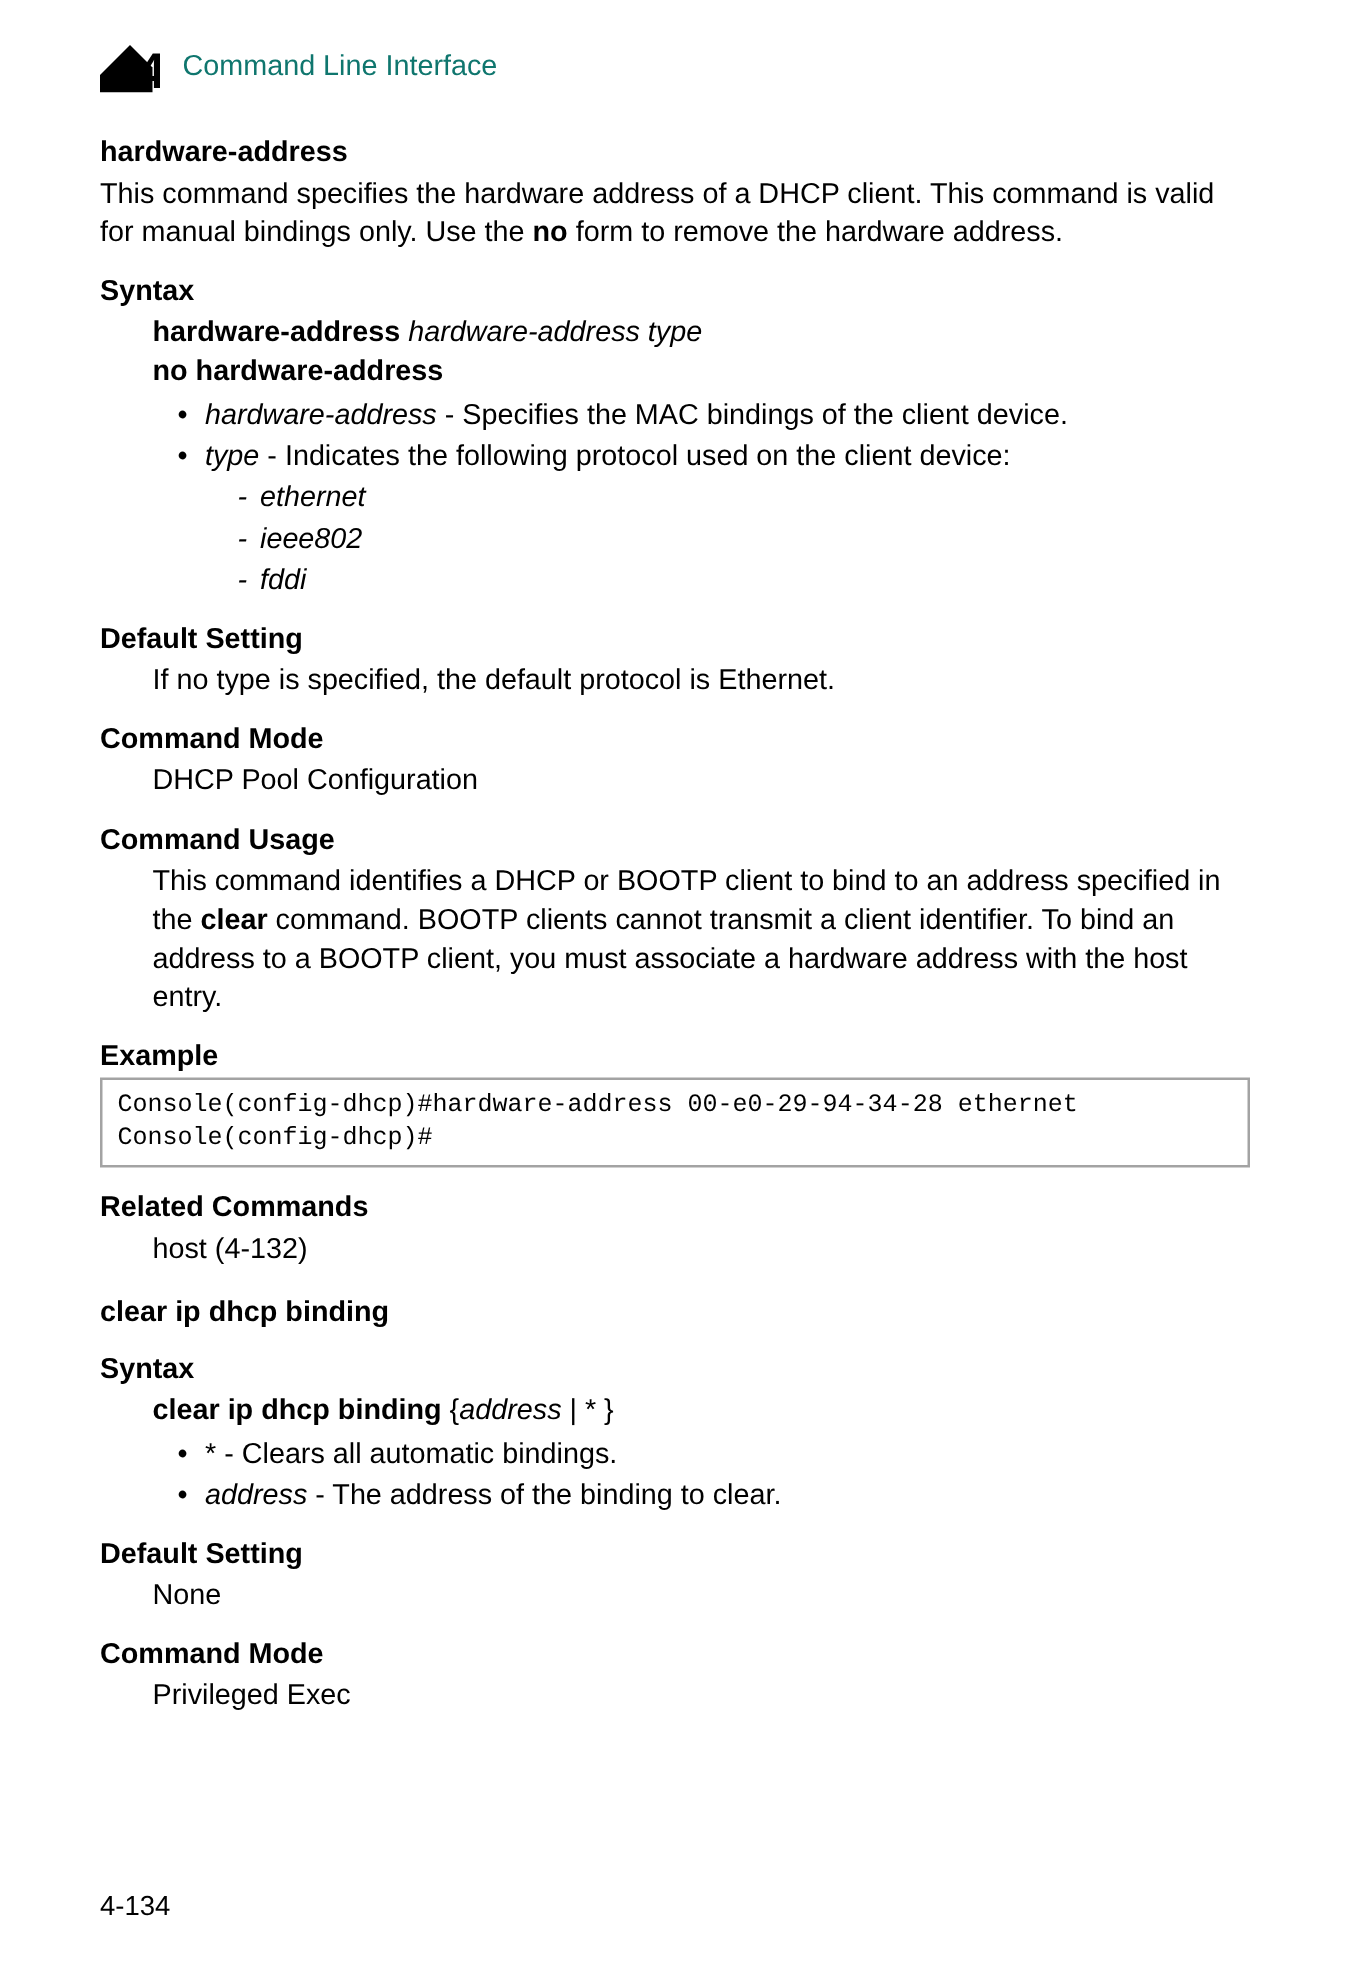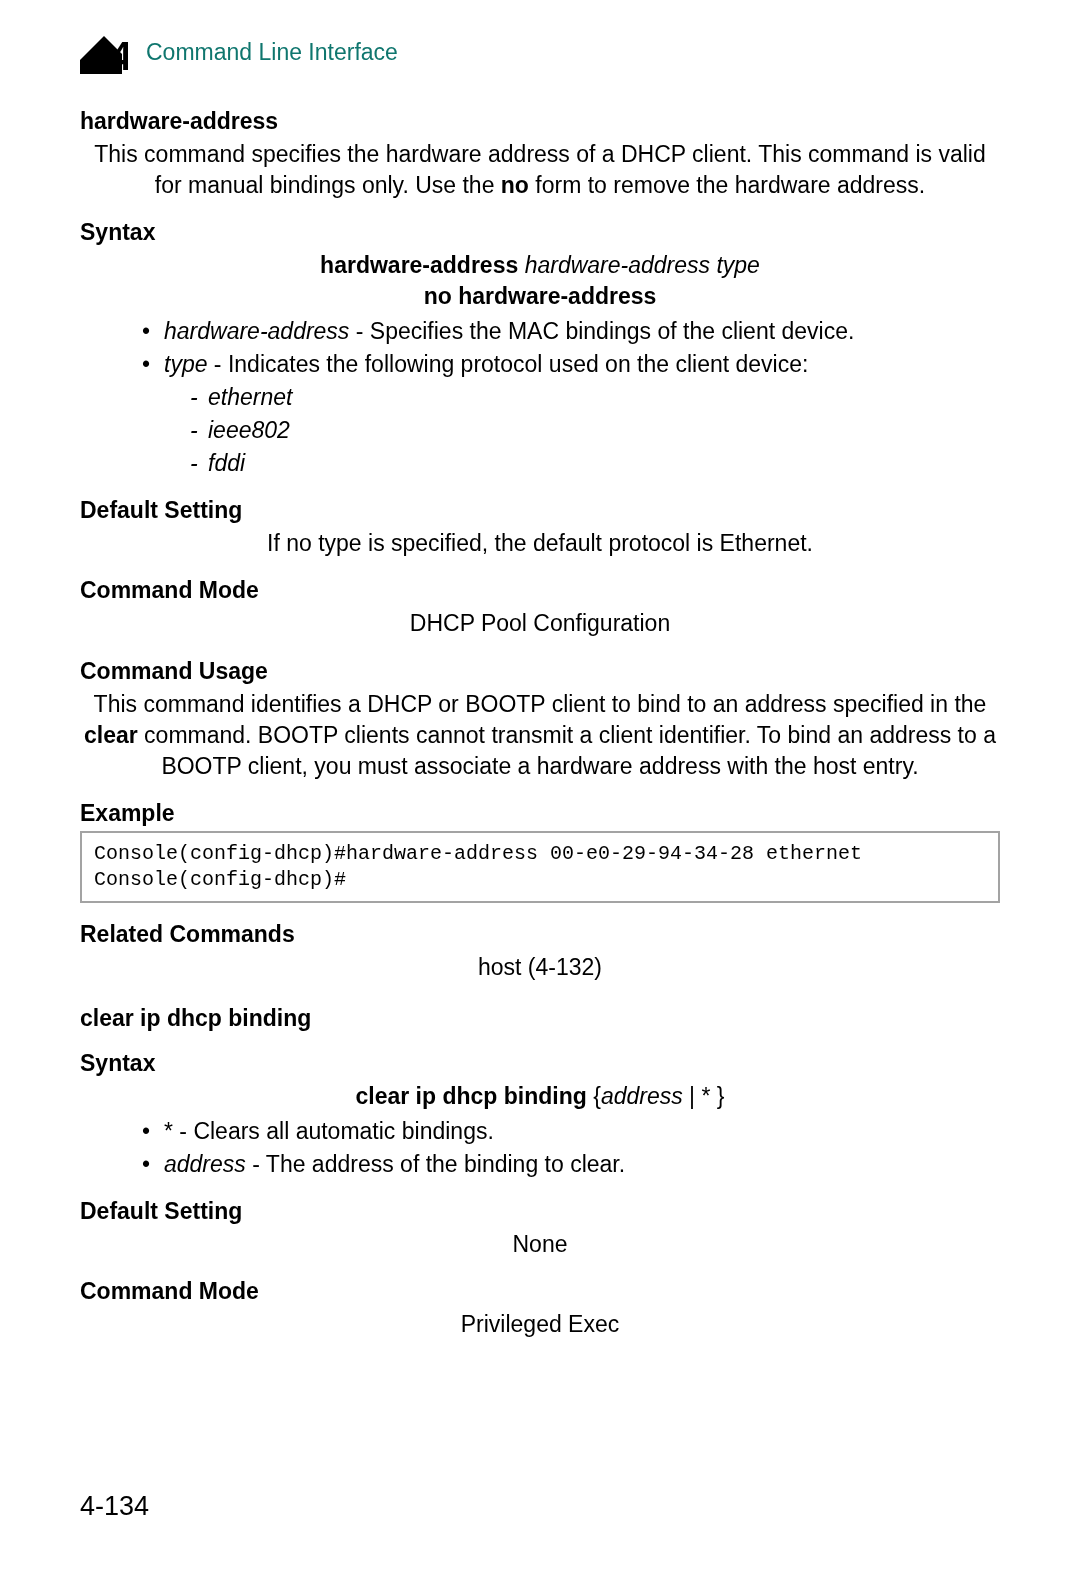--- a/index.html
+++ b/index.html
@@ -38,29 +38,28 @@
   }
   .cmd-title {
     font-size: 23px;
     font-weight: 700;
     margin: 0 0 4px 0;
   }
   .body {
     font-size: 23px;
     line-height: 1.35;
     font-weight: 400;
-    text-align: center;
   }
   .body .b { font-weight: 700; }
   .section-head {
     font-size: 23px;
     font-weight: 700;
     margin: 18px 0 4px 0;
   }
-  .indent1 { }
+  .indent1 { margin-left: 42px; }
   ul.bullets {
     list-style: none;
     padding: 0;
     margin: 4px 0 0 62px;
   }
   ul.bullets > li {
     position: relative;
     padding-left: 22px;
     font-size: 23px;
     line-height: 1.35;
@@ -99,22 +98,22 @@
     font-family: "Courier New", monospace;
     font-size: 20px;
     line-height: 1.3;
     white-space: pre;
     margin: 4px 0 10px 0;
   }
   .gap-m { height: 22px; }
   .page-num {
     position: absolute;
     left: 80px;
-    bottom: 48px;
-    font-size: 27px;
+    bottom: 32px;
+    font-size: 22px;
   }
 </style>
 </head>
 <body>
 
 <div class="page">
 
   <div class="header">
     <div class="chapter-icon">
       <svg viewBox="0 0 48 44" width="48" height="44">

